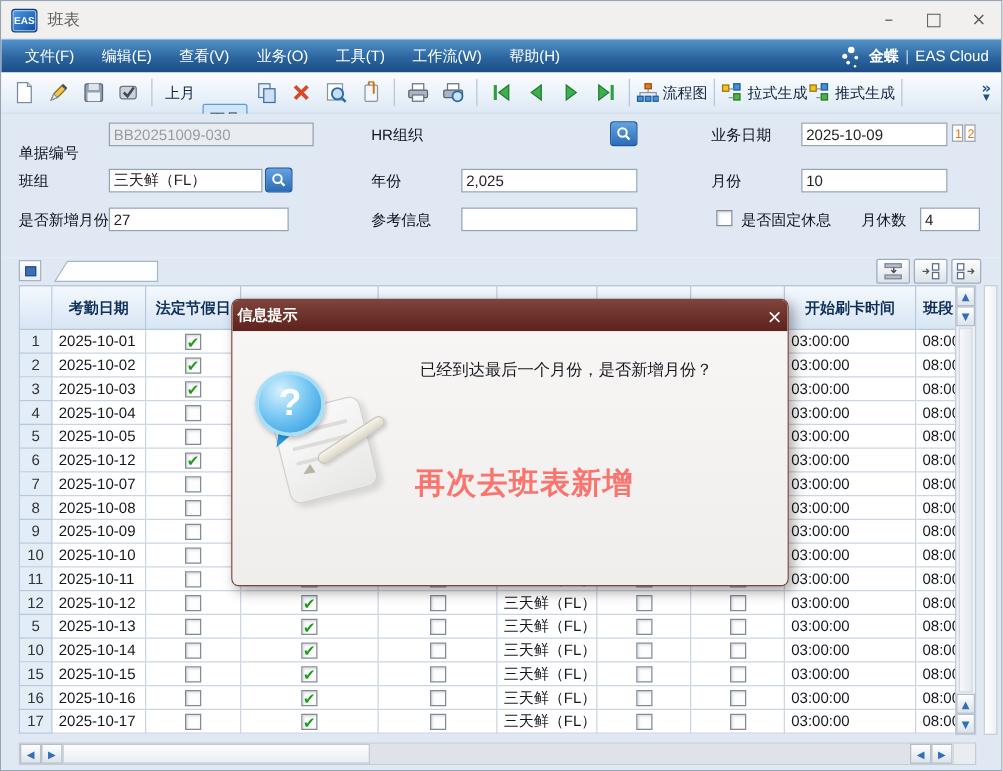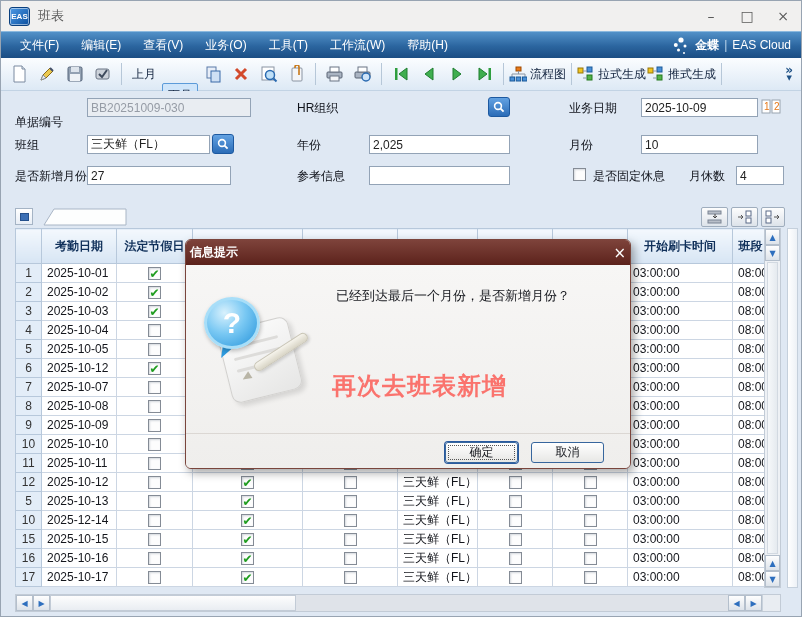--- a/index.html
+++ b/index.html
@@ -548,21 +548,21 @@
             <td class="c"><span class="cb">✔</span></td>
             <td class="c"><span class="cb"></span></td>
             <td>三天鲜（FL）</td>
             <td class="c"><span class="cb"></span></td>
             <td class="c"><span class="cb"></span></td>
             <td>03:00:00</td>
             <td>08:00</td>
           </tr>
           <tr>
             <td class="num">10</td>
-            <td>2025-12-14</td>
+            <td>2025-10-14</td>
             <td class="c"><span class="cb"></span></td>
             <td class="c"><span class="cb">✔</span></td>
             <td class="c"><span class="cb"></span></td>
             <td>三天鲜（FL）</td>
             <td class="c"><span class="cb"></span></td>
             <td class="c"><span class="cb"></span></td>
             <td>03:00:00</td>
             <td>08:00</td>
           </tr>
           <tr>
@@ -639,20 +639,16 @@
           </div>
         <div class="pen"></div>
           <div class="pentip"></div>
         <div class="btail"></div>
         <div class="bubble">
             <span>?</span>
           </div>
       </div>
       <div class="dlgmsg">已经到达最后一个月份，是否新增月份？</div>
       <div class="dlgnote">再次去班表新增</div>
-      <div class="dlgfoot">
-        <button class="dbtn focus">确定</button>
-        <button class="dbtn">取消</button>
-      </div>
     </div>
   </div>
 
 </div>
 
 </body></html>

